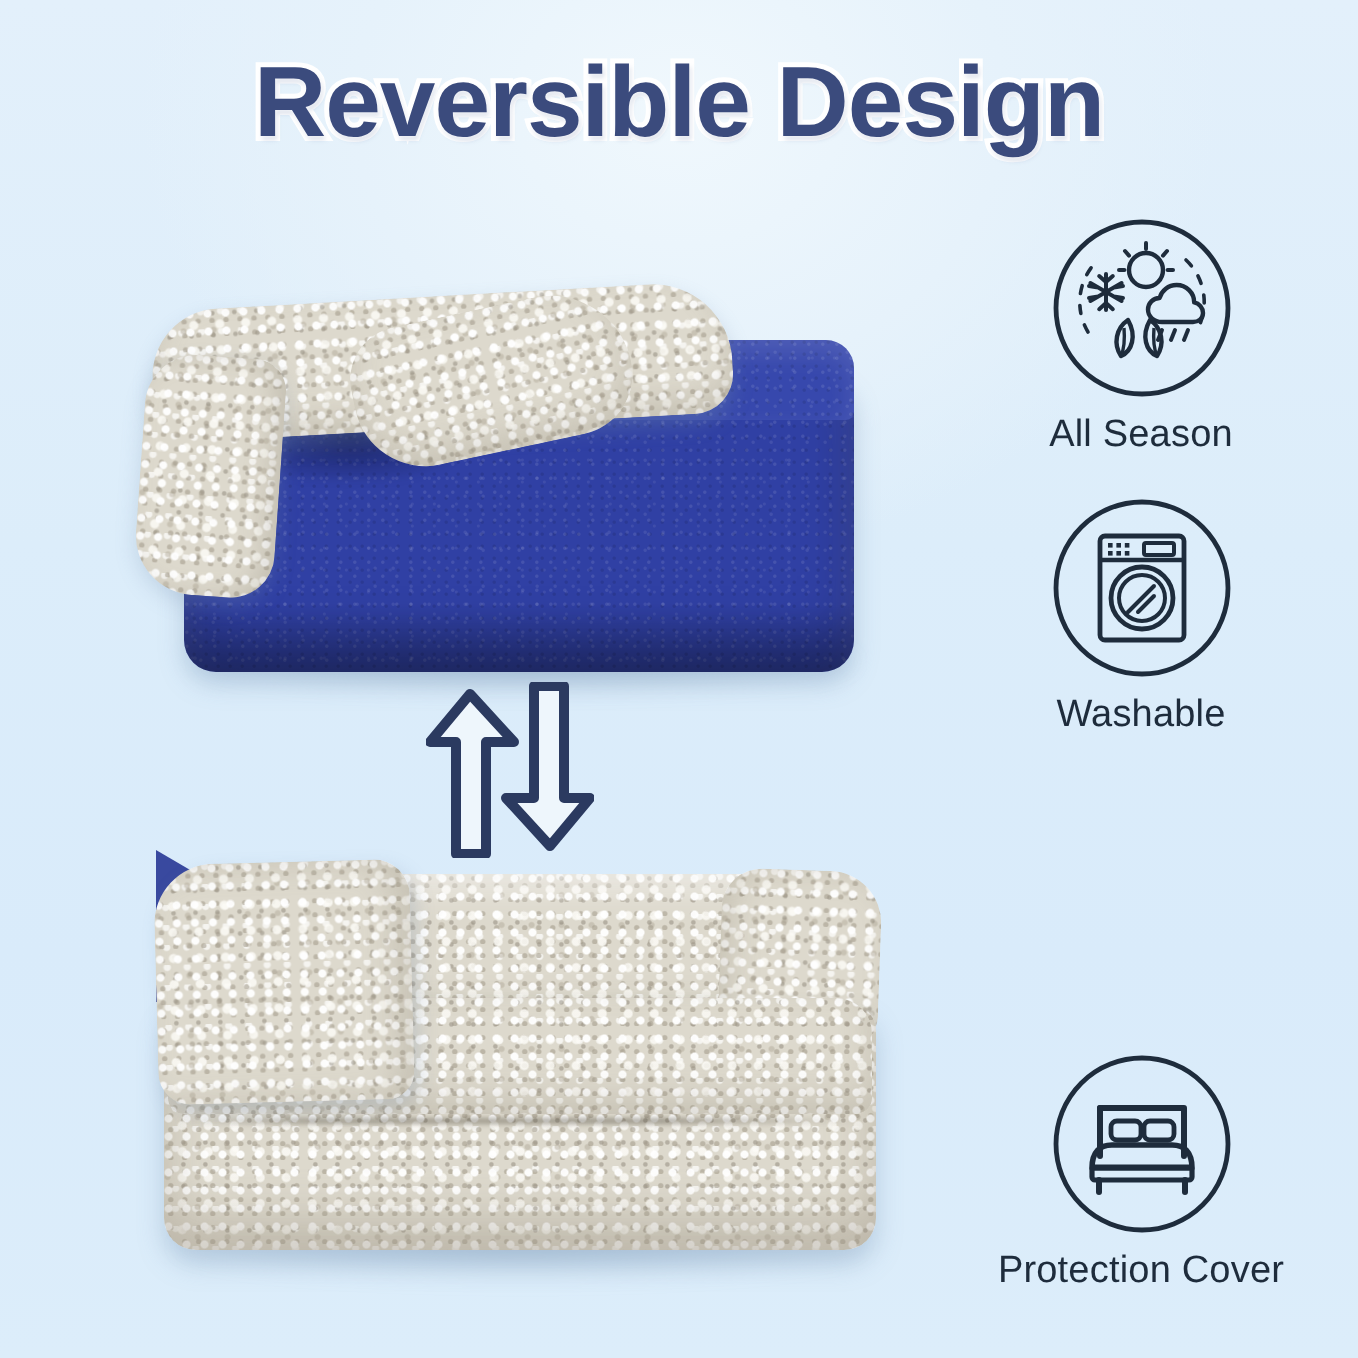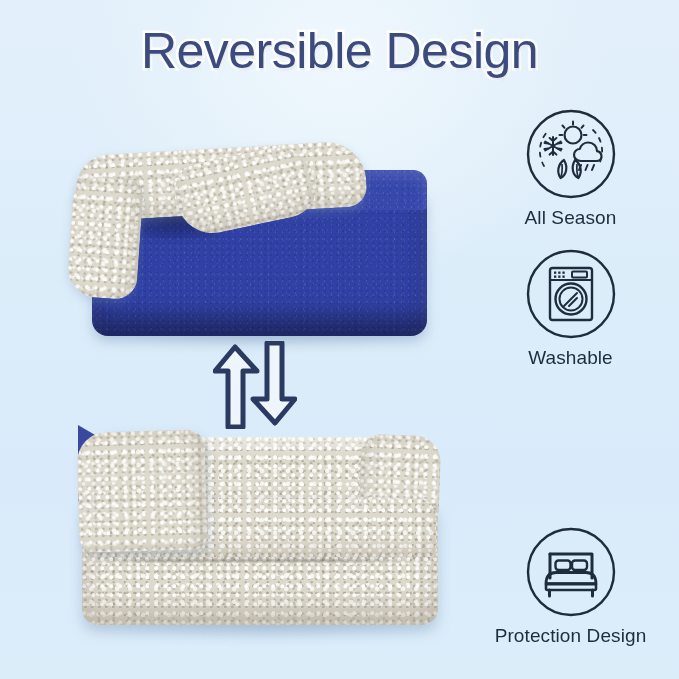--- a/index.html
+++ b/index.html
@@ -33,21 +33,21 @@
   .title-wrap {
     position: absolute;
     top: 22px;
     left: 0;
     width: 679px;
     text-align: center;
   }
   .title {
     display: inline-block;
     font-size: 50px;
-    font-weight: normal;
+    font-weight: bold;
     letter-spacing: -0.5px;
     color: #3b4b7d;
     -webkit-text-stroke: 5px #ffffff;
     paint-order: stroke fill;
     text-shadow:
       0 0 2px rgba(255,255,255,0.95),
       1px 2px 2px rgba(120,140,180,0.25);
   }
 
   
@@ -361,17 +361,17 @@
         <rect x="30.5" y="34.5" width="15" height="9.5" rx="3" fill="none" stroke="#1e2c3c" stroke-width="2.4"></rect>
         <rect x="47" y="34.5" width="15" height="9.5" rx="3" fill="none" stroke="#1e2c3c" stroke-width="2.4"></rect>
 
         <path d="M21 58 C21 50 25 46.5 31 46.5 L61 46.5 C67 46.5 71 50 71 58 Z" fill="none" stroke="#1e2c3c" stroke-width="2.8" stroke-linejoin="round"></path>
 
         <rect x="21" y="57.5" width="50" height="6.5" rx="1.5" fill="none" stroke="#1e2c3c" stroke-width="2.6"></rect>
 
         <path d="M24.5 64 L24.5 70" stroke="#1e2c3c" stroke-width="3" stroke-linecap="round"></path>
         <path d="M67.5 64 L67.5 70" stroke="#1e2c3c" stroke-width="3" stroke-linecap="round"></path>
       </svg>
-      <span class="feature-label">Protection Design</span>
+      <span class="feature-label">Protection Cover</span>
     </div>
 
   </div>
 </div>
 
 </body></html>

